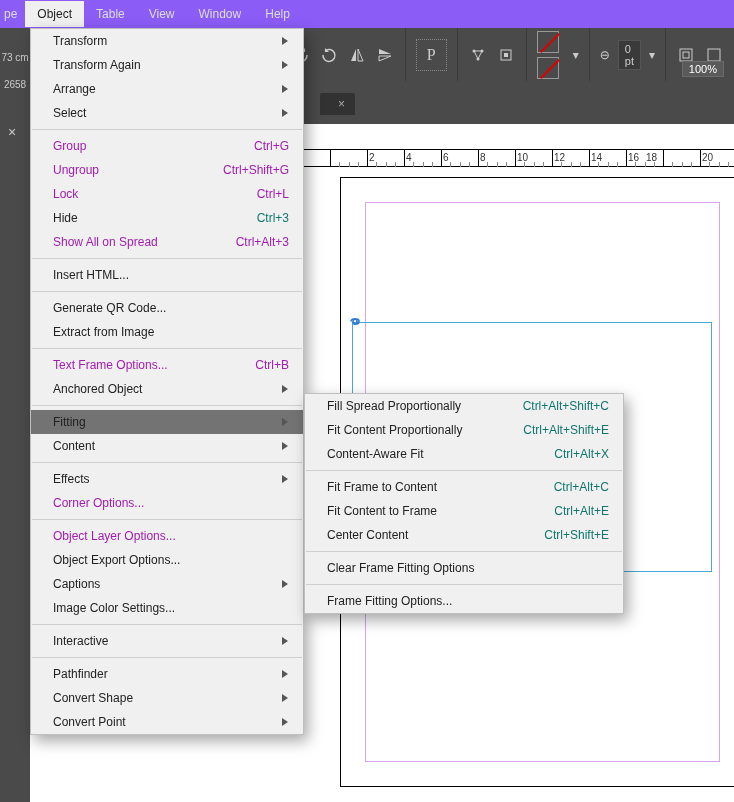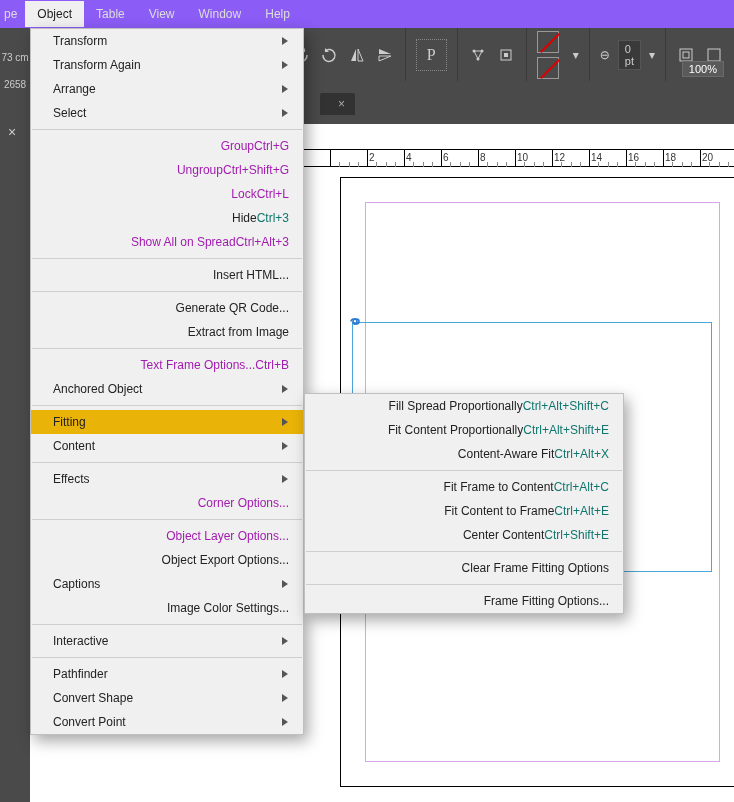--- a/index.html
+++ b/index.html
@@ -36,26 +36,26 @@
 .link-icon svg { display:block; }
 
 .dropdown, .submenu {
   position:absolute; background:#f0f0f0; border:1px solid #bfbfbf;
   box-shadow: 4px 6px 14px rgba(0,0,0,.35);
   color:#222;
 }
 .dropdown { left:30px; top:28px; width:274px; }
 .submenu  { left:304px; top:393px; width:320px; }
 
-.mi { display:flex; align-items:center; justify-content:flex-end;
+.mi { display:flex; align-items:center; justify-content:space-between;
   padding: 4px 14px 4px 22px; min-height:24px; }
 .mi .lab { white-space:nowrap; }
 .mi .sc  { color:#0f766e; font-size:12px; }
 .mi.disabled .lab, .mi.disabled .sc { color:#a21caf; }
-.mi.hover { background:#eab308; }
+.mi.hover { background:#737373; }
 .mi .arrow { margin-left:auto; padding-left:12px; color:#555; }
 .mi .arrow svg { display:block; }
 .sep { height:1px; background:#cfcfcf; margin:4px 1px; }
 
 .corner-x { position:absolute; left:8px; top:124px; color:#ccc; font-size:14px;}
 </style>
 </head>
 <body>
 
 <div class="left-rail">
@@ -209,21 +209,21 @@
     <div class="num" style="left: 561px;">14</div>
     <div class="tick" style="left: 568.25px; height: 6px; top: 12px;"></div>
     <div class="tick" style="left: 577.5px; height: 6px; top: 12px;"></div>
     <div class="tick" style="left: 586.75px; height: 6px; top: 12px;"></div>
     <div class="tick big" style="left: 596px;"></div>
     <div class="num" style="left: 598px;">16</div>
     <div class="tick" style="left: 605.25px; height: 6px; top: 12px;"></div>
     <div class="tick" style="left: 614.5px; height: 6px; top: 12px;"></div>
     <div class="tick" style="left: 623.75px; height: 6px; top: 12px;"></div>
     <div class="tick big" style="left: 633px;"></div>
-    <div class="num" style="left: 635px;">18</div>
+    <div class="num" style="left: 616px;">18</div>
     <div class="tick" style="left: 642.25px; height: 6px; top: 12px;"></div>
     <div class="tick" style="left: 651.5px; height: 6px; top: 12px;"></div>
     <div class="tick" style="left: 660.75px; height: 6px; top: 12px;"></div>
     <div class="tick big" style="left: 670px;"></div>
     <div class="num" style="left: 672px;">20</div>
     <div class="tick" style="left: 679.25px; height: 6px; top: 12px;"></div>
     <div class="tick" style="left: 688.5px; height: 6px; top: 12px;"></div>
     <div class="tick" style="left: 697.75px; height: 6px; top: 12px;"></div>
   </div>
 

